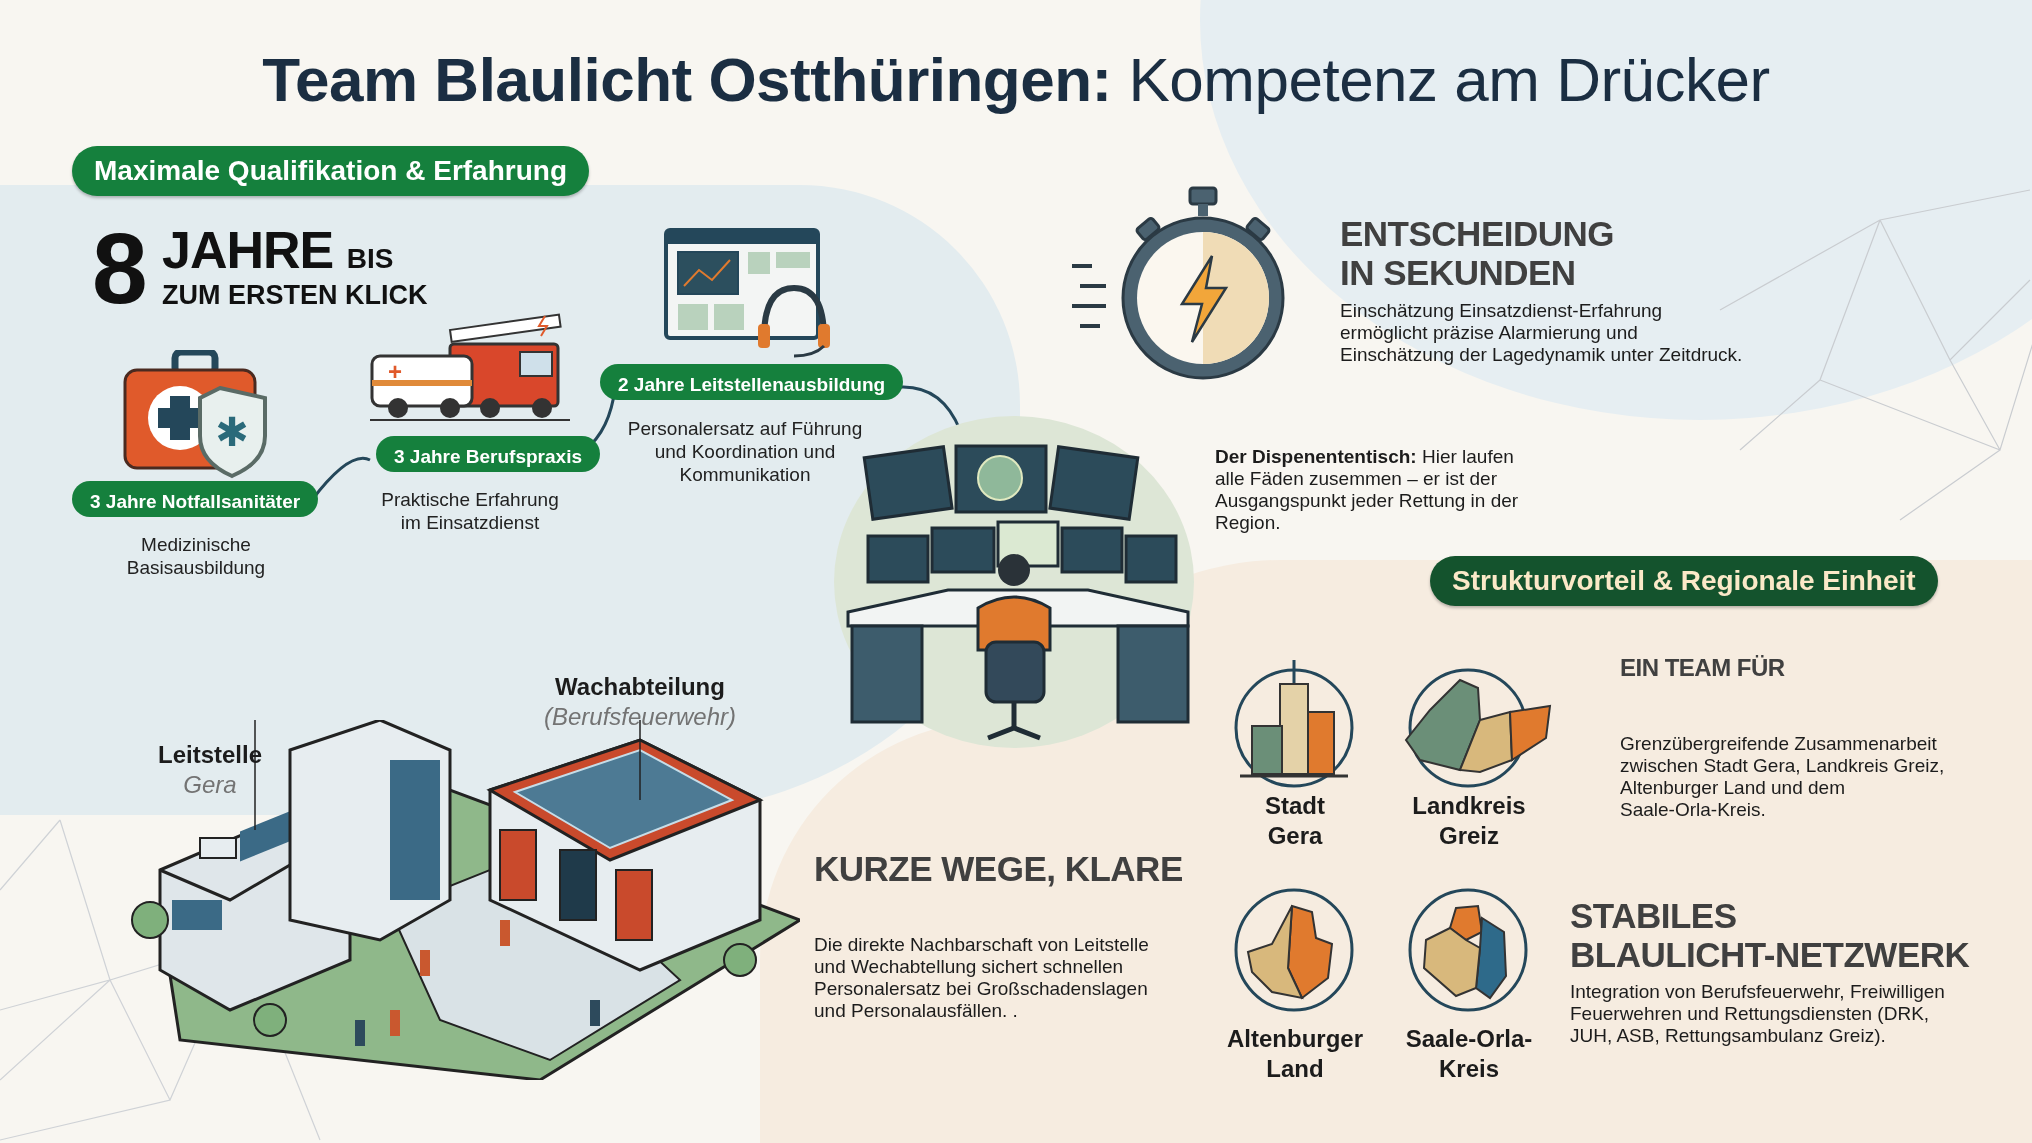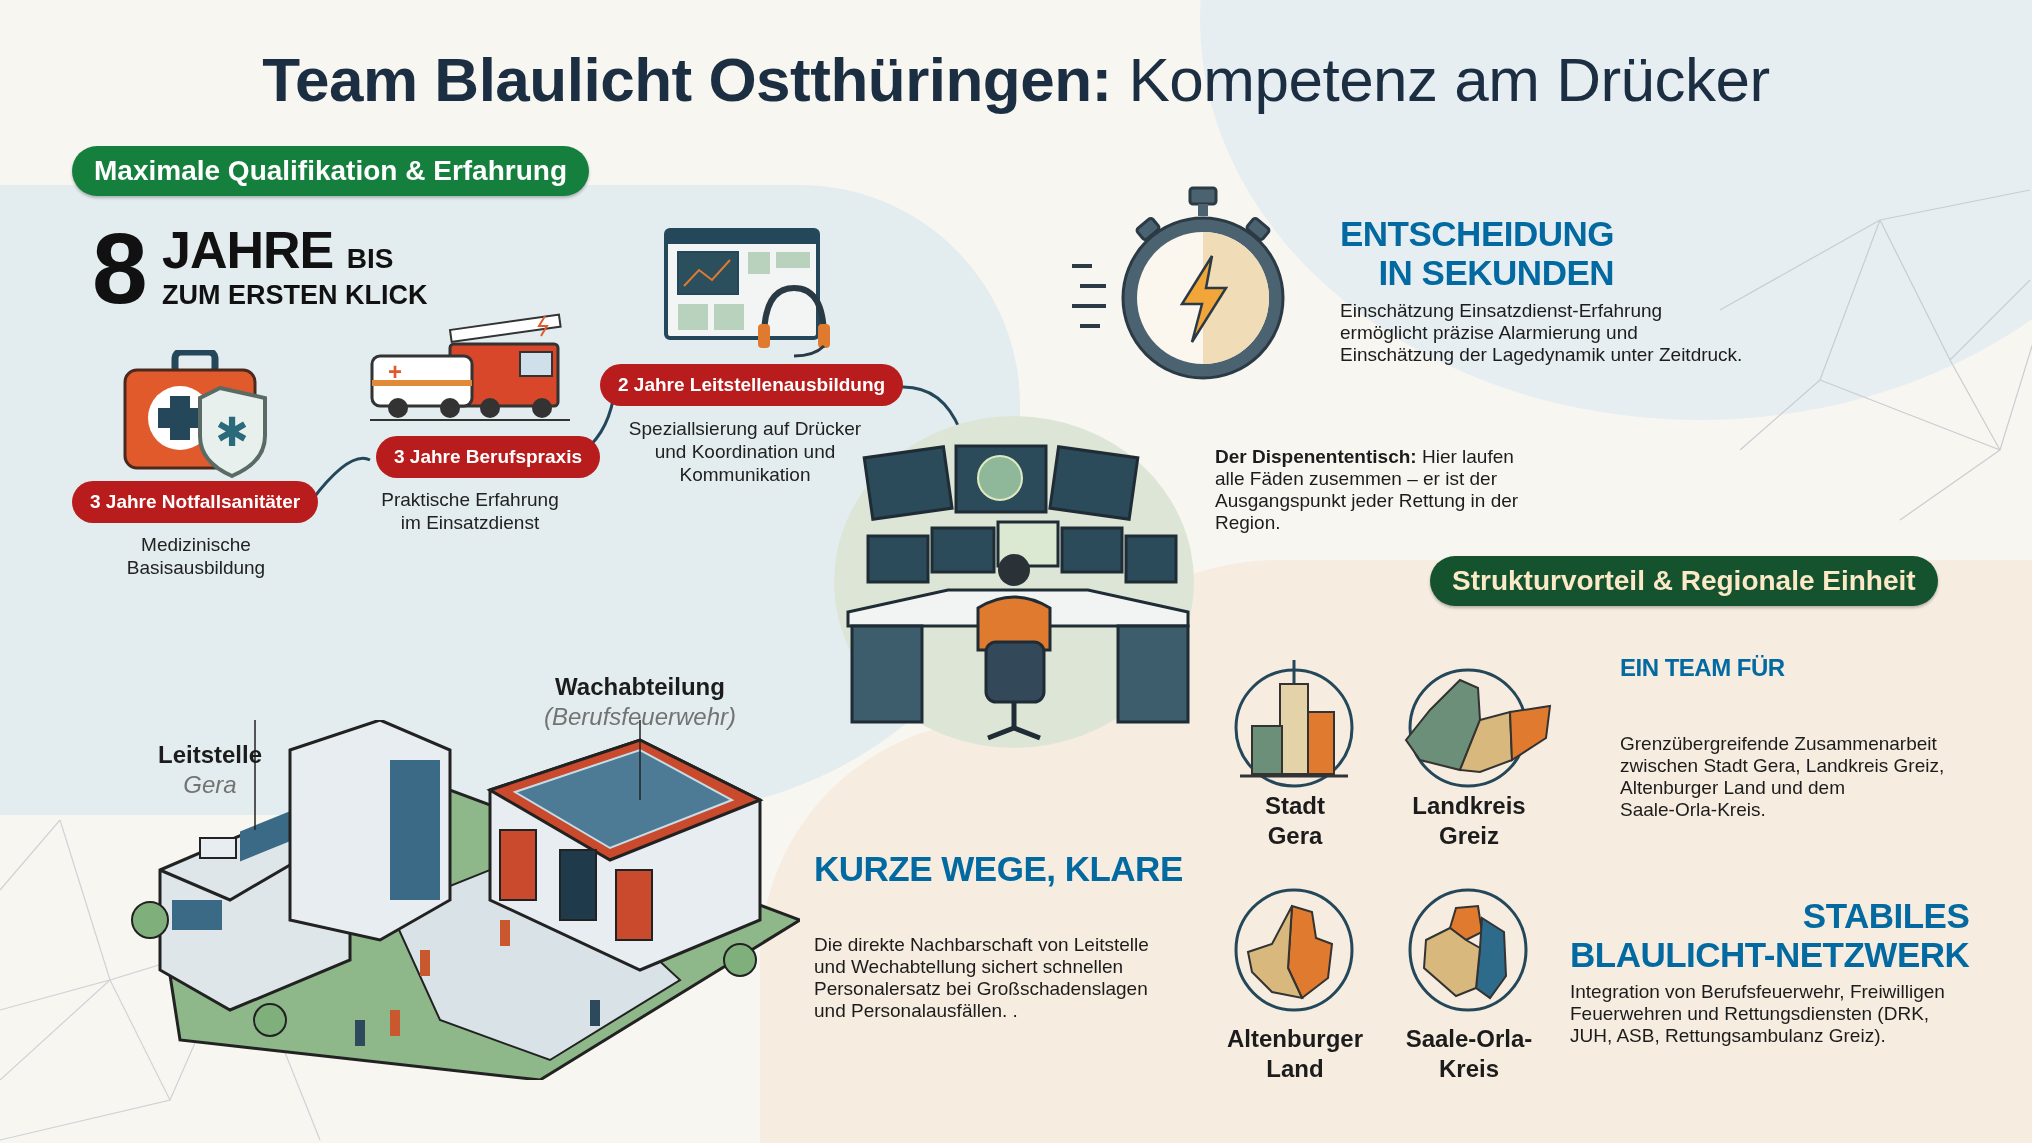--- a/index.html
+++ b/index.html
@@ -48,34 +48,34 @@
     font-size: 28px; line-height: 50px; font-weight: 700;
     box-shadow: 0 2px 3px rgba(0,0,0,0.25);
   }
   .pill-orange {
     left: 1430px; top: 556px; height: 50px; padding: 0 22px;
     background: #14532d; color: #fbe9c8; border-radius: 25px;
     font-size: 28px; line-height: 50px; font-weight: 700;
     box-shadow: 0 2px 3px rgba(0,0,0,0.25);
   }
   .step-pill {
-    height: 42px; padding: 0 18px; background: #b91c1c; color: #fff;
+    height: 36px; padding: 0 18px; background: #15803d; color: #fff;
     border-radius: 21px; font-size: 19px; line-height: 42px; font-weight: 700;
     white-space: nowrap;
   }
 
   
   .big8 { left: 92px; top: 218px; font-size: 100px; font-weight: 700; line-height: 100px; color: #111; }
   .jahre { left: 162px; top: 222px; font-size: 52px; font-weight: 700; line-height: 56px; color: #111; letter-spacing: -1px; }
   .jahre small { font-size: 28px; letter-spacing: 0; }
   .klick { left: 162px; top: 280px; font-size: 27px; font-weight: 700; color: #111; }
 
   .caption { font-size: 19px; line-height: 23px; text-align: center; color: #222; }
 
-  .h-caps { font-weight: 700; color: #0369a1; text-transform: uppercase; letter-spacing: -0.5px; text-align: right; }
+  .h-caps { font-weight: 700; color: #404040; text-transform: uppercase; letter-spacing: -0.5px; }
   .body-txt { font-size: 19px; line-height: 22px; color: #1c1c1c; }
 
   .lbl-bold { font-weight: 700; font-size: 24px; line-height: 30px; text-align: center; color: #1c1c1c; }
   .lbl-reg { font-weight: 400; font-size: 24px; line-height: 30px; text-align: center; color: #737373; font-style: italic; }
   .region-lbl { font-weight: 700; font-size: 24px; line-height: 30px; text-align: center; color: #1c1c1c; width: 170px; }
 </style>
 </head>
 <body>
 
 <div class="abs bg-top-right-circle"></div>
@@ -160,21 +160,21 @@
 
 <div class="abs caption" style="left:96px;top:533px;width:200px">
   <div>Medizinische</div>
   <div>Basisausbildung</div>
 </div>
 <div class="abs caption" style="left:360px;top:488px;width:220px">
   <div>Praktische Erfahrung</div>
   <div>im Einsatzdienst</div>
 </div>
 <div class="abs caption" style="left:610px;top:417px;width:270px">
-  <div>Speziallsierung auf Drücker</div>
+  <div>Personalersatz auf Führung</div>
   <div>und Koordination und</div>
   <div>Kommunikation</div>
 </div>
 
 <svg class="abs" style="left:1070px;top:186px" width="230" height="200">
   <g stroke="#2b3a44" stroke-width="4">
     <line x1="2" y1="80" x2="22" y2="80"></line>
       <line x1="10" y1="100" x2="36" y2="100"></line>
     <line x1="2" y1="120" x2="36" y2="120"></line>
       <line x1="10" y1="140" x2="30" y2="140"></line>

